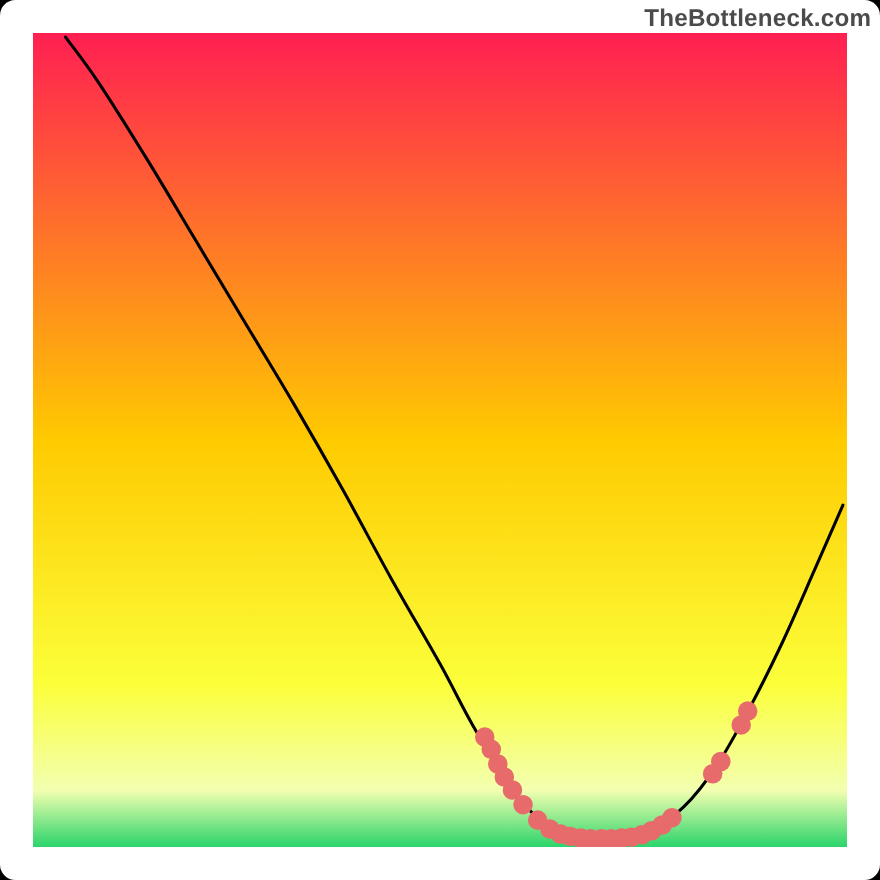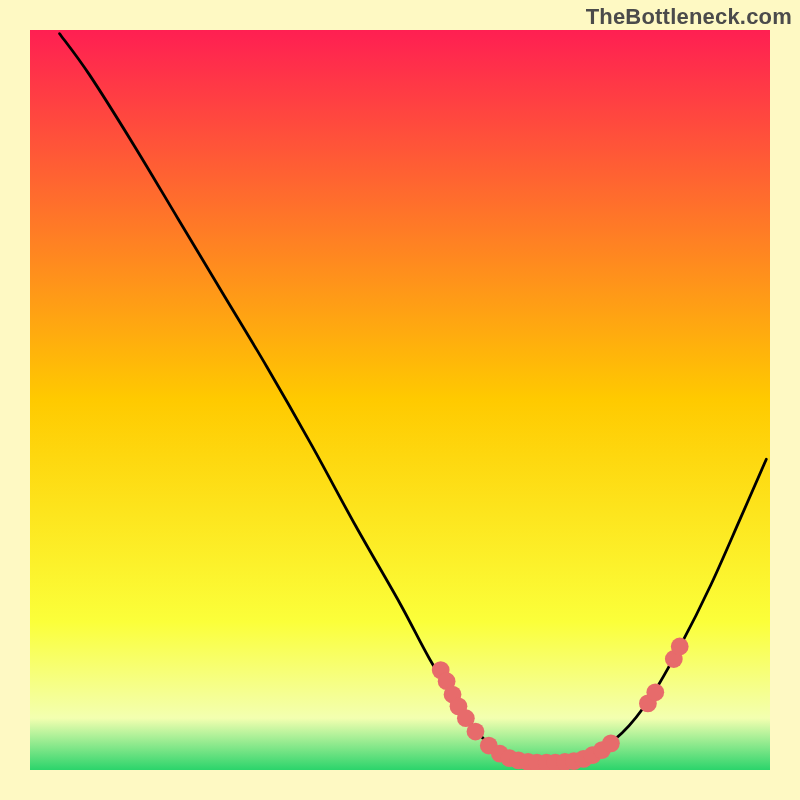--- a/index.html
+++ b/index.html
@@ -8,21 +8,22 @@
     width: 800px;
     height: 800px;
     background: #000;
     font-family: Arial, Helvetica, sans-serif;
     overflow: hidden;
   }
   .frame {
     position: relative;
     width: 800px;
     height: 800px;
-    background: #fef9c3;
+    background: #ffffff;
+    border-radius: 14px;
   }
   .watermark {
     position: absolute;
     top: 4px;
     right: 8px;
     color: #4b4b4b;
     font-size: 22px;
     font-weight: 600;
     letter-spacing: 0.2px;
     z-index: 5;

